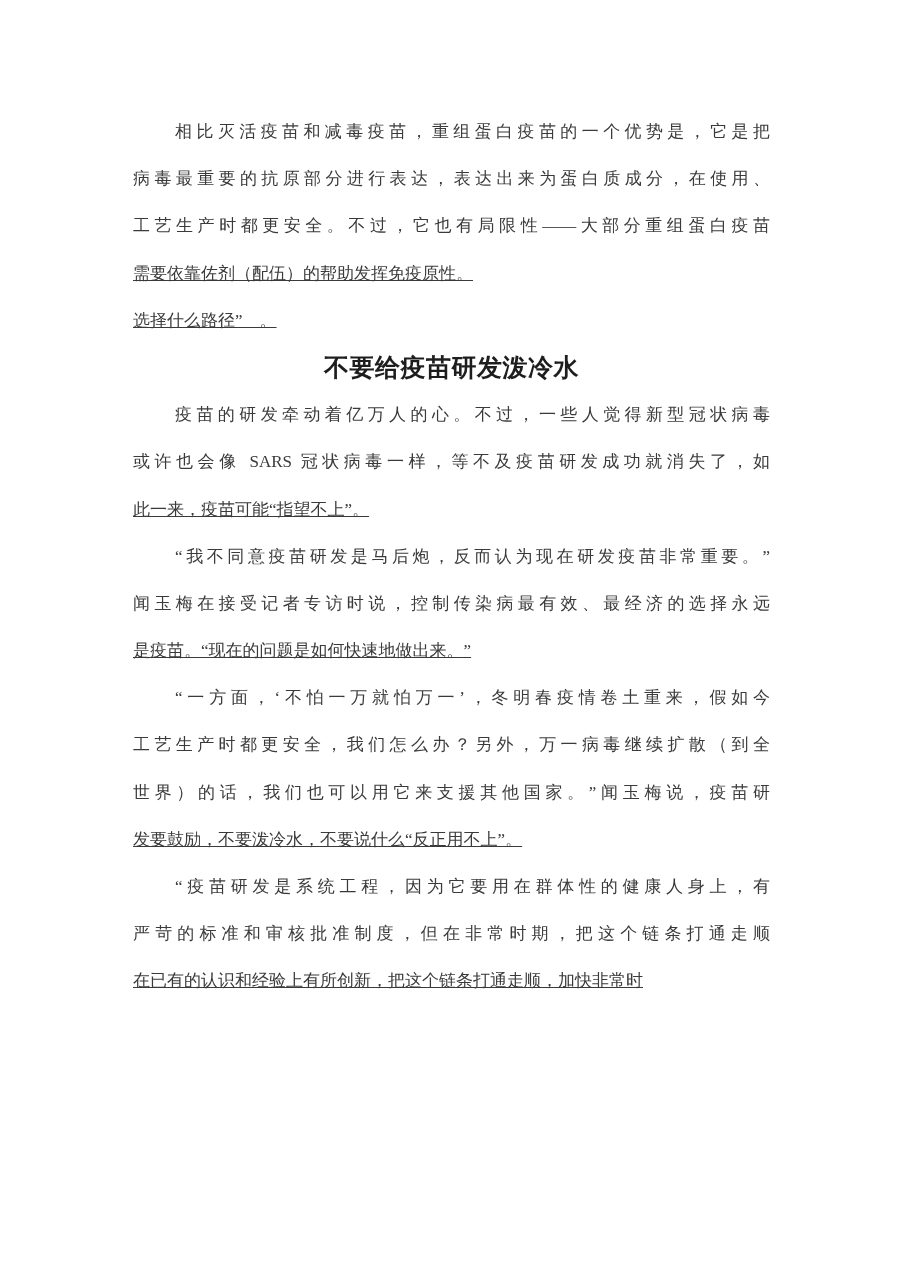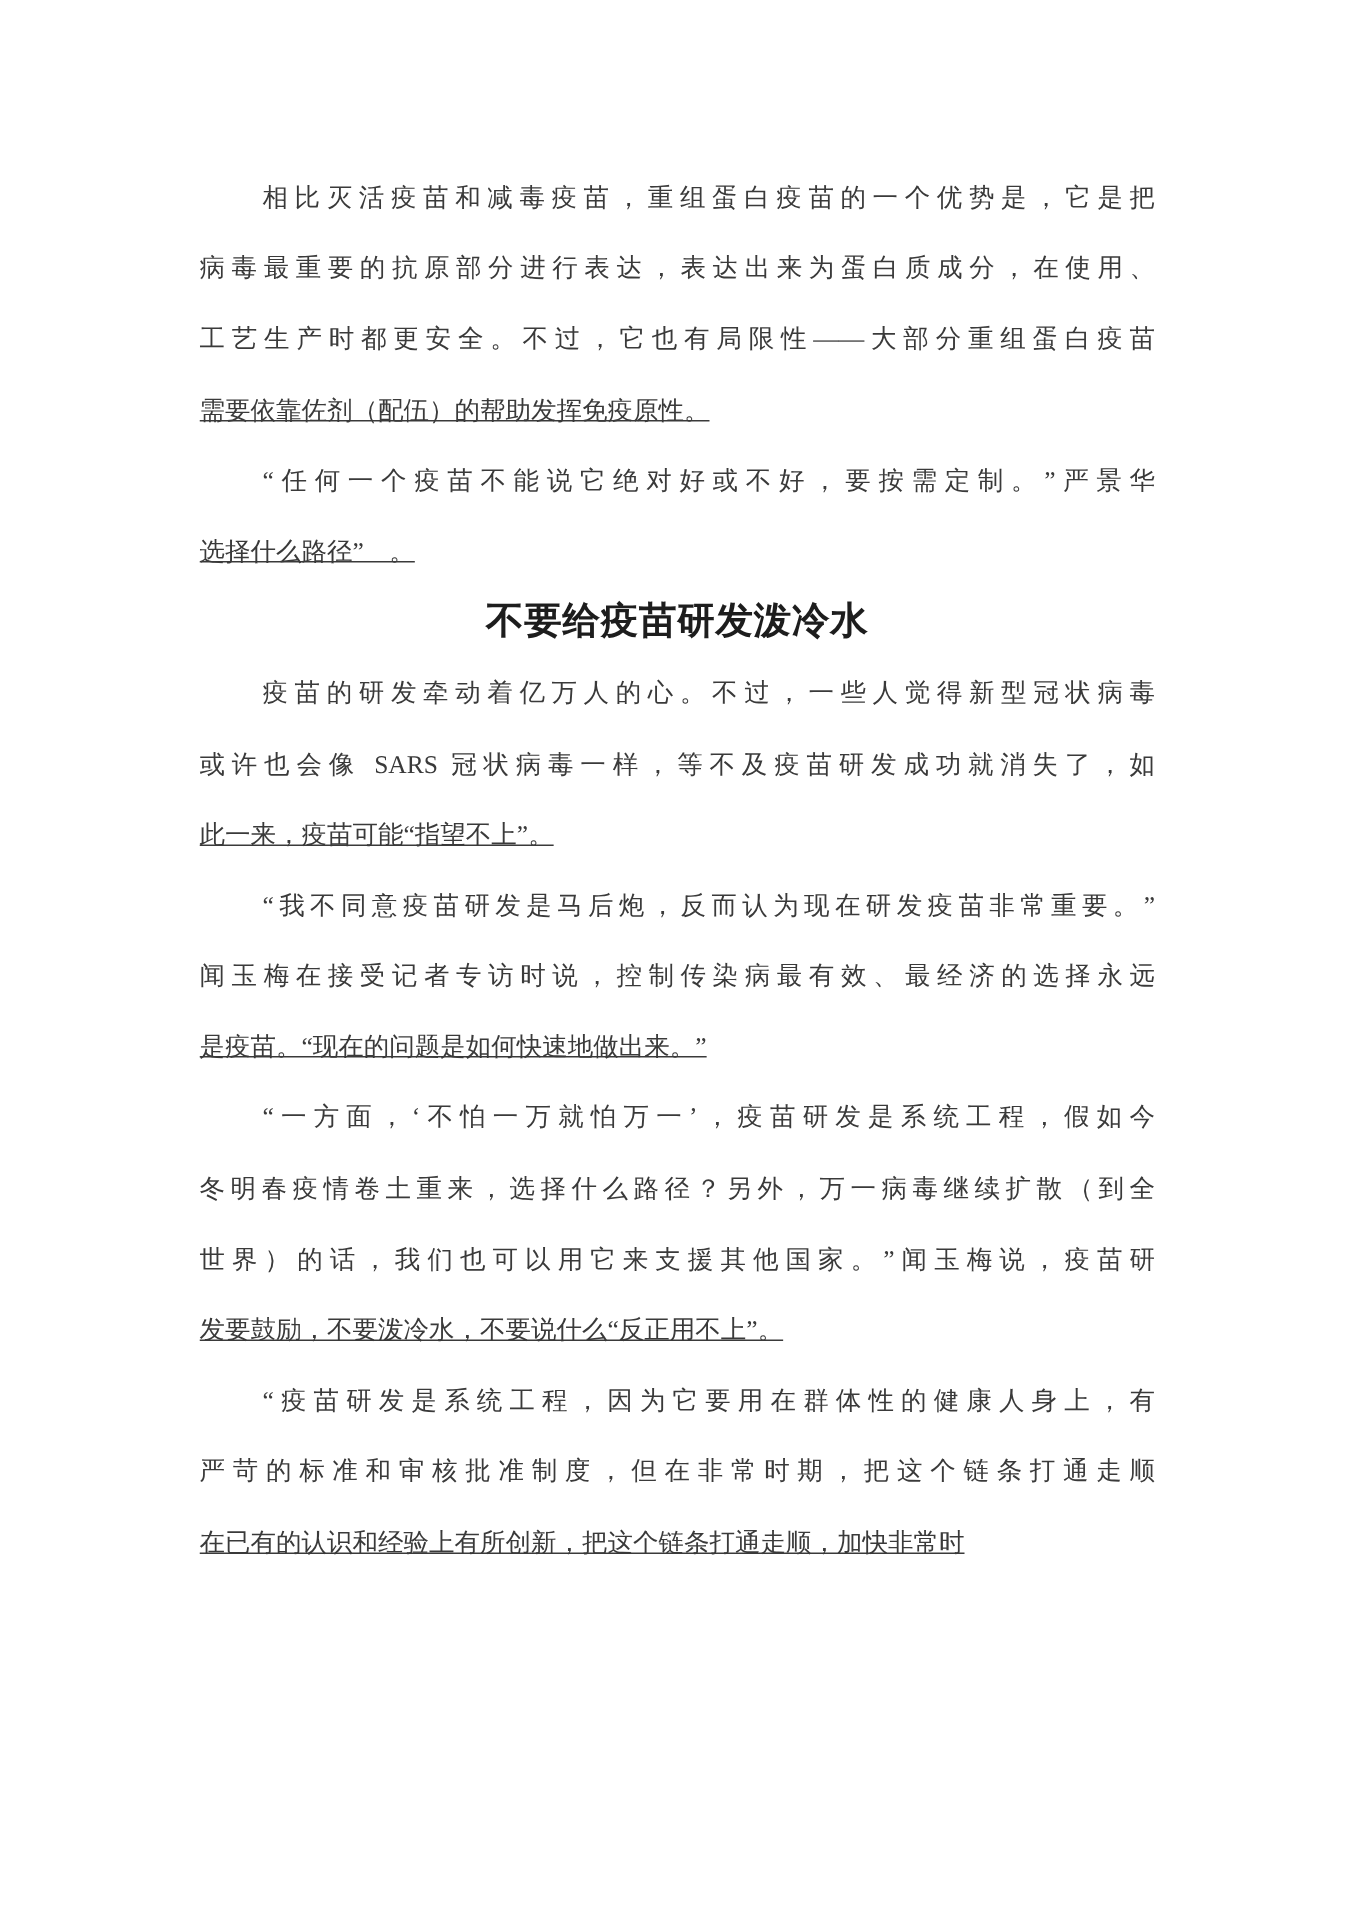--- a/index.html
+++ b/index.html
@@ -59,37 +59,36 @@
 <body>
 
 <div class="doc-page">
     <div class="para">
       <div class="line first">相比灭活疫苗和减毒疫苗，重组蛋白疫苗的一个优势是，它是把</div>
       <div class="line">病毒最重要的抗原部分进行表达，表达出来为蛋白质成分，在使用、</div>
       <div class="line">工艺生产时都更安全。不过，它也有局限性——大部分重组蛋白疫苗</div>
       <div class="line last">需要依靠佐剂（配伍）的帮助发挥免疫原性。</div>
     </div>
     <div class="para">
-      <div class="line first">“任何一个疫苗不能说它绝对好或不好，要按需定制。”严景华</div>
       <div class="line last">选择什么路径”　。</div>
     </div>
     <div class="heading">不要给疫苗研发泼冷水</div>
     <div class="para">
       <div class="line first">疫苗的研发牵动着亿万人的心。不过，一些人觉得新型冠状病毒</div>
       <div class="line">或许也会像 SARS 冠状病毒一样，等不及疫苗研发成功就消失了，如</div>
       <div class="line last">此一来，疫苗可能“指望不上”。</div>
     </div>
     <div class="para">
       <div class="line first">“我不同意疫苗研发是马后炮，反而认为现在研发疫苗非常重要。”</div>
       <div class="line">闻玉梅在接受记者专访时说，控制传染病最有效、最经济的选择永远</div>
       <div class="line last">是疫苗。“现在的问题是如何快速地做出来。”</div>
     </div>
     <div class="para">
-      <div class="line first">“一方面，‘不怕一万就怕万一’，疫苗研发是系统工程，假如今</div>
-      <div class="line">冬明春疫情卷土重来，选择什么路径？另外，万一病毒继续扩散（到全</div>
+      <div class="line first">“一方面，‘不怕一万就怕万一’，冬明春疫情卷土重来，假如今</div>
+      <div class="line">工艺生产时都更安全，我们怎么办？另外，万一病毒继续扩散（到全</div>
       <div class="line">世界）的话，我们也可以用它来支援其他国家。”闻玉梅说，疫苗研</div>
       <div class="line last">发要鼓励，不要泼冷水，不要说什么“反正用不上”。</div>
     </div>
     <div class="para">
       <div class="line first">“疫苗研发是系统工程，因为它要用在群体性的健康人身上，有</div>
       <div class="line">严苛的标准和审核批准制度，但在非常时期，把这个链条打通走顺</div>
       <div class="line last">在已有的认识和经验上有所创新，把这个链条打通走顺，加快非常时</div>
     </div>
   </div>
 

